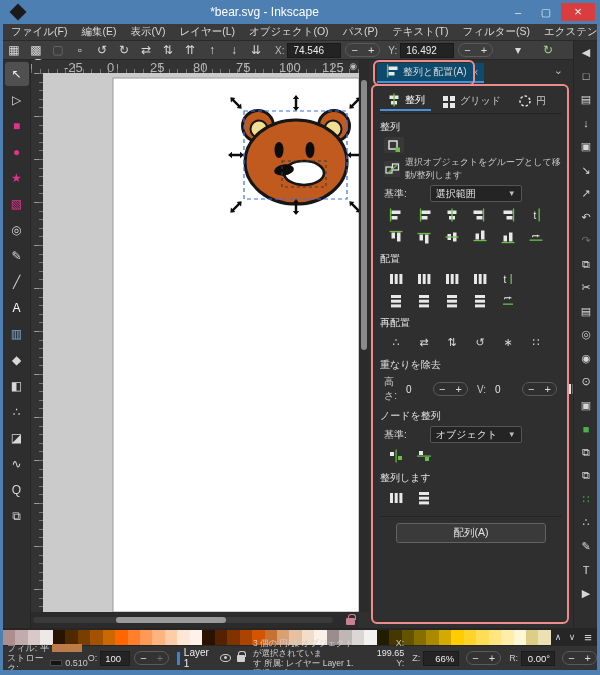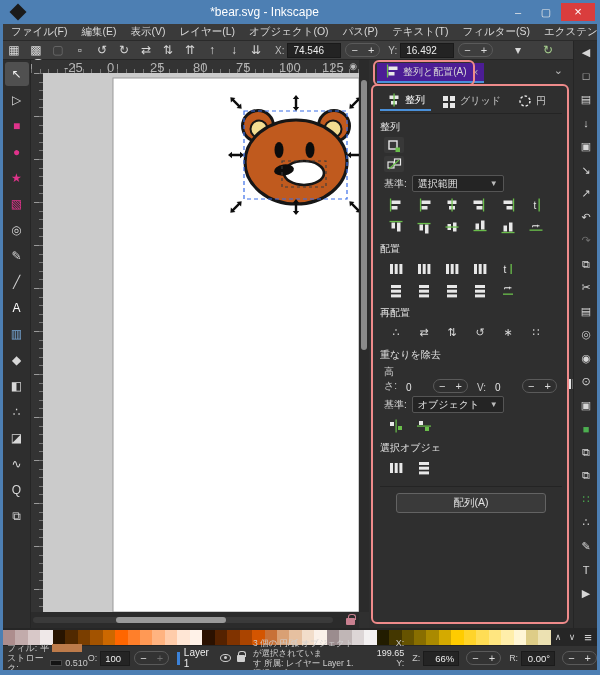--- a/index.html
+++ b/index.html
@@ -42,37 +42,37 @@
   .hscroll { position:absolute; left:28px; top:612px; width:328px; height:16px; background:#2b2b2b; }
   .hscroll .track { position:absolute; left:2px; top:5px; width:300px; height:6px; background:#3a3a3a; border-radius:3px; }
   .hscroll .thumb { position:absolute; left:85px; top:5px; width:110px; height:6px; background:#9a9a9a; border-radius:3px; }
   .padlock { position:relative; width:9px; height:7px; background:#cfcfcf; border-radius:1px; display:inline-block; }
   .padlock:before { content:""; position:absolute; left:1.5px; top:-4px; width:6px; height:5px; border:1.4px solid #cfcfcf; border-bottom:none; border-radius:3px 3px 0 0; }
   .padlock.pink { background:#c98090; } .padlock.pink:before { border-color:#c98090; }
   
   .dock { position:absolute; left:366px; top:60px; width:204px; height:568px; background:#2f2f2f; font-size:10px; color:#d5d5d5; }
   .hl { position:absolute; border:2px solid #ef8b8b; border-radius:6px; pointer-events:none; z-index:5; }
   .dlg-tabrow { position:absolute; left:0; top:0; width:100%; height:26px; }
-  .dlg-tab { position:absolute; left:8px; top:3px; height:20px; display:flex; align-items:center; gap:4px; padding:0 6px; background:#4c1d95; border-bottom:2px solid #4a90d9; }
+  .dlg-tab { position:absolute; left:8px; top:3px; height:20px; display:flex; align-items:center; gap:4px; padding:0 6px; background:#0c4a6e; border-bottom:2px solid #4a90d9; }
   .dlg-close { color:#aaa; margin-left:2px; }
   .dlg-chevron { position:absolute; right:10px; top:4px; color:#bbb; font-size:11px; }
   .dock-body { position:absolute; left:5px; top:27px; width:194px; height:536px; padding:4px 6px; display:flex; flex-direction:column; gap:3px; }
   .ptabs { display:flex; gap:4px; border-bottom:1px solid #242424; padding-bottom:2px; }
   .ptab { display:flex; align-items:center; gap:3px; padding:2px 6px; color:#c9c9c9; }
   .ptab.active { border-bottom:2px solid #4a90d9; color:#fff; }
   .sect { color:#e2e2e2; margin-top:3px; }
   .optrow { display:flex; align-items:center; gap:5px; color:#c9c9c9; font-size:9px; padding-left:4px; }
   .optbtn { width:20px; height:16px; display:flex; align-items:center; justify-content:center; background:#383838; border-radius:2px; }
-  .selrow { display:flex; align-items:center; gap:5px; padding-left:4px; }
+  .selrow { display:flex; align-items:center; gap:23px; padding-left:4px; }
   .select { display:flex; align-items:center; justify-content:space-between; background:#242424; border:1px solid #555; border-radius:2px; height:17px; padding:0 5px; min-width:92px; color:#e0e0e0; }
   .select .car { font-size:8px; color:#bbb; margin-left:6px; }
   .icorow { display:flex; gap:4px; padding-left:4px; }
   .icbtn { width:24px; height:19px; display:flex; align-items:center; justify-content:center; background:transparent; border:none; border-radius:2px; }
   .glyphbtn { color:#d9d9d9; font-size:11px; }
-  .ovrow { display:flex; align-items:flex-end; gap:9px; padding-left:4px; color:#c9c9c9; }
+  .ovrow { display:flex; align-items:center; gap:9px; padding-left:4px; color:#c9c9c9; }
   .ovval { min-width:14px; color:#e5e5e5; }
   .arr-wrap { border-top:1px solid #242424; margin-top:6px; padding-top:6px; display:flex; justify-content:center; }
   .arrange-btn { width:150px; height:20px; background:#3a3a3a; border:1px solid #636363; border-radius:3px; color:#e3e3e3; font-size:10.5px; }
   
   .rightbar { position:absolute; left:570px; top:41px; width:24px; height:587px; background:#2e2e2e; border-left:1px solid #252525; }
   .rb-ic { width:24px; height:23.5px; display:flex; align-items:center; justify-content:center; font-size:11px; color:#d6d6d6; }
   .rb-ic.dim { color:#6f6f6f; } .rb-ic.green { color:#4caf50; }
   
   .palette { position:absolute; left:0; top:628px; width:594px; height:18px; background:#262626; display:flex; align-items:center; }
   .swatches { display:flex; height:15px; width:548px; }
@@ -282,20 +282,21 @@
           </span>
         </div>
       <div class="optrow">
           <span class="optbtn" id="opt2Icon">
             <svg width="16" height="14" viewBox="0 0 16 14">
               <rect x="2" y="5" width="6" height="6" fill="none" stroke="#e8e8e8" stroke-width="1.2"></rect>
               <rect x="8.5" y="2" width="6" height="6" fill="none" stroke="#e8e8e8" stroke-width="1.2"></rect>
               <path d="M3 12 L13 3" stroke="#6abf4b" stroke-width="1.2" fill="none"></path>
             </svg>
           </span>
+          <span>選択オブジェクトをグループとして移動/整列します</span>
         </div>
       <div class="selrow">
         <span>基準:</span>
         <span class="select">
             <span>選択範囲</span>
             <span class="car">▼</span>
           </span>
       </div>
       <div class="icorow" id="alignRow1">
           <button class="icbtn">
@@ -502,20 +503,21 @@
             <span>+</span>
           </span>
         <span class="icbtn" id="ovIcon">
             <svg width="16" height="14" viewBox="0 0 16 14">
               <rect x="2" y="2" width="3" height="10" fill="#e8e8e8"></rect>
               <rect x="6.7" y="2" width="3" height="10" fill="#e8e8e8"></rect>
               <rect x="11.4" y="2" width="3" height="10" fill="#e8e8e8"></rect>
             </svg>
           </span>
       </div>
+      <div class="sect">ノードを整列</div>
       <div class="selrow">
         <span>基準:</span>
         <span class="select">
             <span>オブジェクト</span>
             <span class="car">▼</span>
           </span>
       </div>
       <div class="icorow" id="nodeAlignRow">
           <button class="icbtn">
             <svg width="16" height="14" viewBox="0 0 16 14">
@@ -525,21 +527,21 @@
             </svg>
           </button>
           <button class="icbtn">
             <svg width="16" height="14" viewBox="0 0 16 14">
               <rect x="3" y="2" width="4" height="4" fill="#e8e8e8"></rect>
               <rect x="9" y="8" width="4" height="4" fill="#6abf4b"></rect>
               <rect x="1" y="6.5" width="14" height="1.2" fill="#6abf4b"></rect>
             </svg>
           </button>
         </div>
-      <div class="sect">選択オブジェ</div>
+      <div class="sect">整列します</div>
       <div class="icorow" id="nodeDistRow">
           <button class="icbtn">
             <svg width="16" height="14" viewBox="0 0 16 14">
               <rect x="2" y="2" width="3" height="10" fill="#e8e8e8"></rect>
               <rect x="6.7" y="2" width="3" height="10" fill="#e8e8e8"></rect>
               <rect x="11.4" y="2" width="3" height="10" fill="#e8e8e8"></rect>
             </svg>
           </button>
           <button class="icbtn">
             <svg width="16" height="14" viewBox="0 0 16 14">

